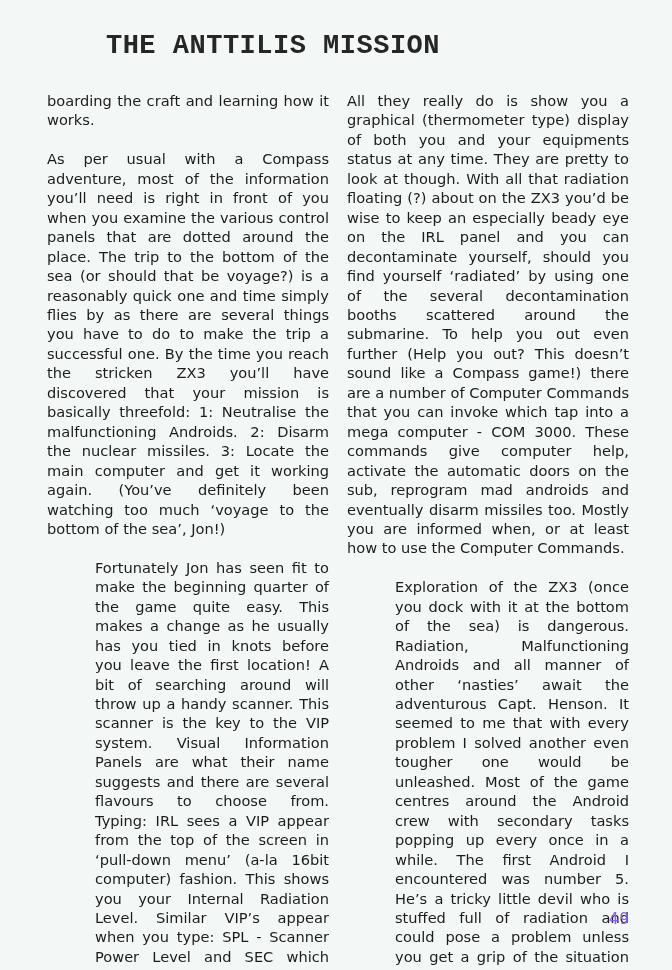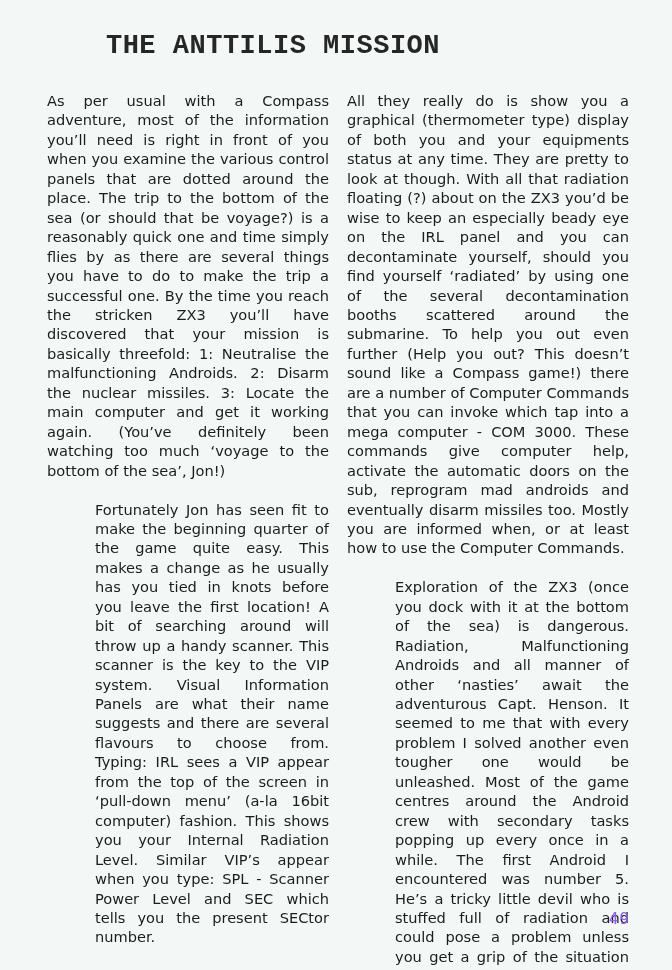--- a/index.html
+++ b/index.html
@@ -53,20 +53,21 @@
       letter-spacing: 1px;
       color: #8b5cf6;
     }
   </style>
 </head>
 <body>
 
 <h1 class="page-title">THE ANTTILIS MISSION</h1>
 
 <div class="column col-left">
+  <p>boarding the craft and learning how it works.</p>
   <p>As per usual with a Compass adventure, most of the information you’ll need is right in front of you when you examine the various control panels that are dotted around the place. The trip to the bottom of the sea (or should that be voyage?) is a reasonably quick one and time simply flies by as there are several things you have to do to make the trip a successful one. By the time you reach the stricken ZX3 you’ll have discovered that your mission is basically threefold: 1: Neutralise the malfunctioning Androids. 2: Disarm the nuclear missiles. 3: Locate the main computer and get it working again. (You’ve definitely been watching too much ‘voyage to the bottom of the sea’, Jon!)</p>
   <p>Fortunately Jon has seen fit to make the beginning quarter of the game quite easy. This makes a change as he usually has you tied in knots before you leave the first location! A bit of searching around will throw up a handy scanner. This scanner is the key to the VIP system. Visual Information Panels are what their name suggests and there are several flavours to choose from. Typing: IRL sees a VIP appear from the top of the screen in ‘pull-down menu’ (a-la 16bit computer) fashion. This shows you your Internal Radiation Level. Similar VIP’s appear when you type: SPL - Scanner Power Level and SEC which tells you the present SECtor number.</p>
 </div>
 
 <div class="column col-right">
   <p>All they really do is show you a graphical (thermometer type) display of both you and your equipments status at any time. They are pretty to look at though. With all that radiation floating (?) about on the ZX3 you’d be wise to keep an especially beady eye on the IRL panel and you can decontaminate yourself, should you find yourself ‘radiated’ by using one of the several decontamination booths scattered around the submarine. To help you out even further (Help you out? This doesn’t sound like a Compass game!) there are a number of Computer Commands that you can invoke which tap into a mega computer - COM 3000. These commands give computer help, activate the automatic doors on the sub, reprogram mad androids and eventually disarm missiles too. Mostly you are informed when, or at least how to use the Computer Commands.</p>
   <p>Exploration of the ZX3 (once you dock with it at the bottom of the sea) is dangerous. Radiation, Malfunctioning Androids and all manner of other ‘nasties’ await the adventurous Capt. Henson. It seemed to me that with every problem I solved another even tougher one would be unleashed. Most of the game centres around the Android crew with secondary tasks popping up every once in a while.  The first Android I encountered was number 5. He’s a tricky little devil who is stuffed full of radiation and could pose a problem unless you get a grip of the situation and realise the solution rather quickly.</p>
 </div>
 
 <div class="page-number">49</div>

